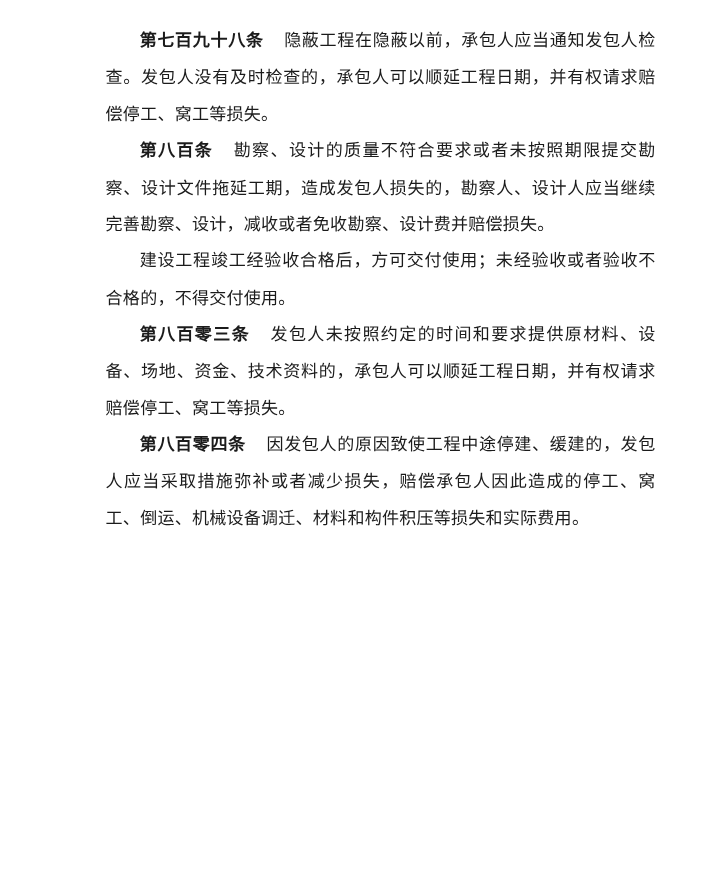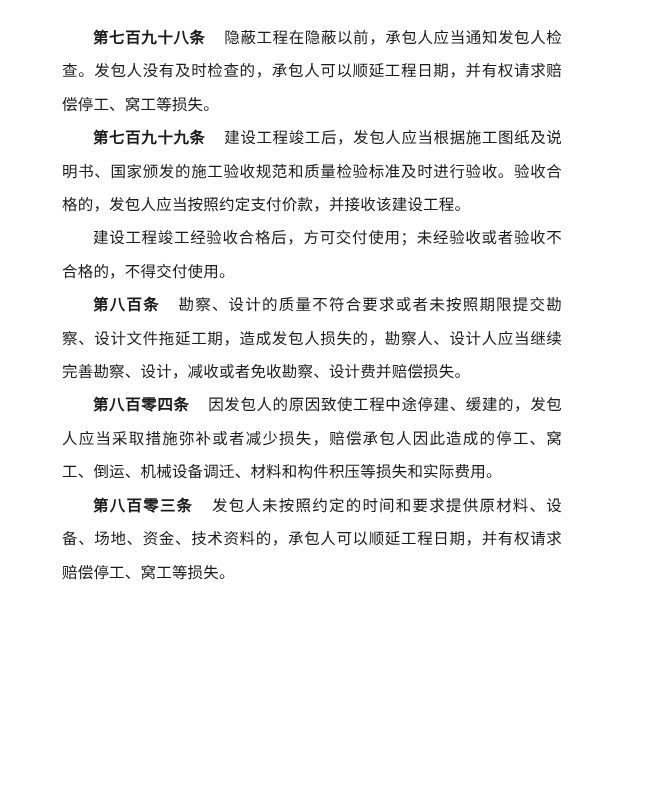--- a/index.html
+++ b/index.html
@@ -14,21 +14,21 @@
       font-family: "Liberation Serif", "DejaVu Serif", serif;
     }
     .page {
       position: relative;
       width: 650px;
       height: 797px;
       background: #ffffff;
     }
     .text-block {
       position: absolute;
-      left: 62px;
+      left: 96px;
       top: 21px;
       width: 500px;
       font-size: 15.5px;
       line-height: 33.4px;
       color: #1b1b1b;
       text-align: justify;
       text-justify: inter-ideograph;
       letter-spacing: 0.2px;
     }
     .para {
@@ -43,26 +43,25 @@
     }
   </style>
 </head>
 <body>
 
 <div class="page">
   <div class="text-block">
 
     <p class="para"><b class="art-num">第七百九十八条</b><span>隐蔽工程在隐蔽以前，承包人应当通知发包人检查。发包人没有及时检查的，承包人可以顺延工程日期，并有权请求赔偿停工、窝工等损失。</span></p>
 
-    <p class="para"><b class="art-num">第七百九十九条</b><span>建设工程竣工后，发包人应当根据施工图纸及说明书、国家颁发的施工验收规范和质量检验标准及时进行验收。验收合格的，发包人应当按照约定支付价款，并接收该建设工程。</span></p>
+
+    <p class="para"><b class="art-num">第八百条</b><span>勘察、设计的质量不符合要求或者未按照期限提交勘察、设计文件拖延工期，造成发包人损失的，勘察人、设计人应当继续完善勘察、设计，减收或者免收勘察、设计费并赔偿损失。</span></p>
 
     <p class="para"><span>建设工程竣工经验收合格后，方可交付使用；未经验收或者验收不合格的，不得交付使用。</span></p>
 
-    <p class="para"><b class="art-num">第八百条</b><span>勘察、设计的质量不符合要求或者未按照期限提交勘察、设计文件拖延工期，造成发包人损失的，勘察人、设计人应当继续完善勘察、设计，减收或者免收勘察、设计费并赔偿损失。</span></p>
 
 
+    <p class="para"><b class="art-num">第八百零三条</b><span>发包人未按照约定的时间和要求提供原材料、设备、场地、资金、技术资料的，承包人可以顺延工程日期，并有权请求赔偿停工、窝工等损失。</span></p>
 
     <p class="para"><b class="art-num">第八百零四条</b><span>因发包人的原因致使工程中途停建、缓建的，发包人应当采取措施弥补或者减少损失，赔偿承包人因此造成的停工、窝工、倒运、机械设备调迁、材料和构件积压等损失和实际费用。</span></p>
-
-    <p class="para"><b class="art-num">第八百零三条</b><span>发包人未按照约定的时间和要求提供原材料、设备、场地、资金、技术资料的，承包人可以顺延工程日期，并有权请求赔偿停工、窝工等损失。</span></p>
 
   </div>
 </div>
 
 </body></html>

